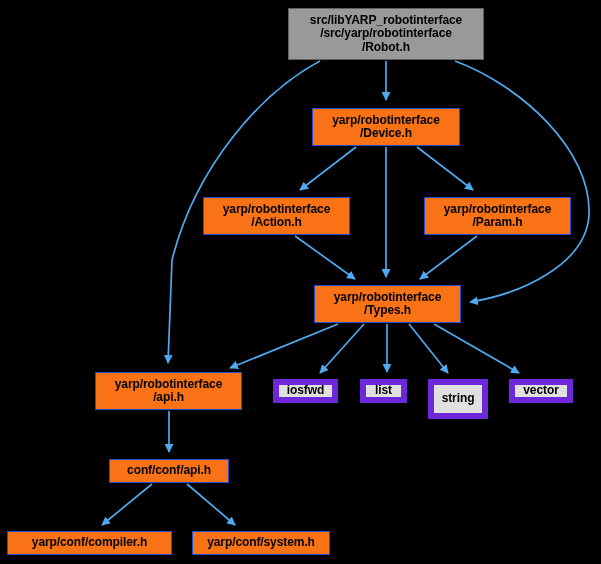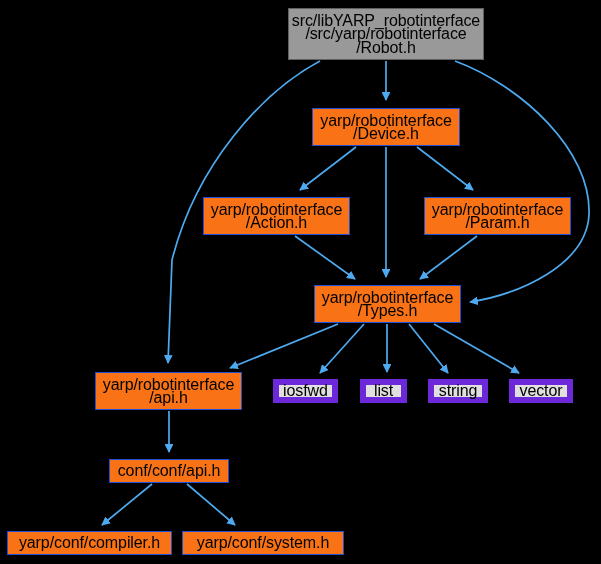--- a/index.html
+++ b/index.html
@@ -23,25 +23,26 @@
     height: 564px;
     pointer-events: none;
   }
   .node {
     position: absolute;
     box-sizing: border-box;
     display: flex;
     align-items: center;
     justify-content: center;
     text-align: center;
-    font-size: 16px;
+    font-size: 12px;
     line-height: 13.5px;
     color: #000000;
     white-space: pre-line;
     letter-spacing: -0.1px;
+    font-weight: bold;
   }
   .node-white {
     background: #f97316;
     border: 1px solid #1d4ed8;
   }
   .node-root {
     background: #999999;
     border: 1px solid #606060;
   }
   .node-stl {
@@ -113,23 +114,23 @@
   <div class="node node-white" style="left:314px; top:285px; width:147px; height:38px;">yarp/robotinterface
 /Types.h</div>
 
   <div class="node node-white" style="left:95px; top:372px; width:147px; height:38px;">yarp/robotinterface
 /api.h</div>
 
   <div class="node node-stl" style="left:273px; top:379px; width:65px; height:24px;">iosfwd</div>
 
   <div class="node node-stl" style="left:360px; top:379px; width:47px; height:24px;">list</div>
 
-  <div class="node node-stl" style="left:428px; top:379px; width:60px; height:24px;">string</div>
+  <div class="node node-stl" style="left:428px; top:379px; width:60px; height:40px;">string</div>
 
   <div class="node node-stl" style="left:509px; top:379px; width:64px; height:24px;">vector</div>
 
   <div class="node node-white" style="left:109px; top:459px; width:120px; height:24px;">conf/conf/api.h</div>
 
   <div class="node node-white" style="left:7px; top:531px; width:165px; height:24px;">yarp/conf/compiler.h</div>
 
-  <div class="node node-white" style="left:182px; top:531px; width:162px; height:24px;">yarp/conf/system.h</div>
+  <div class="node node-white" style="left:192px; top:531px; width:138px; height:24px;">yarp/conf/system.h</div>
 
 </div>
 
 </body></html>

